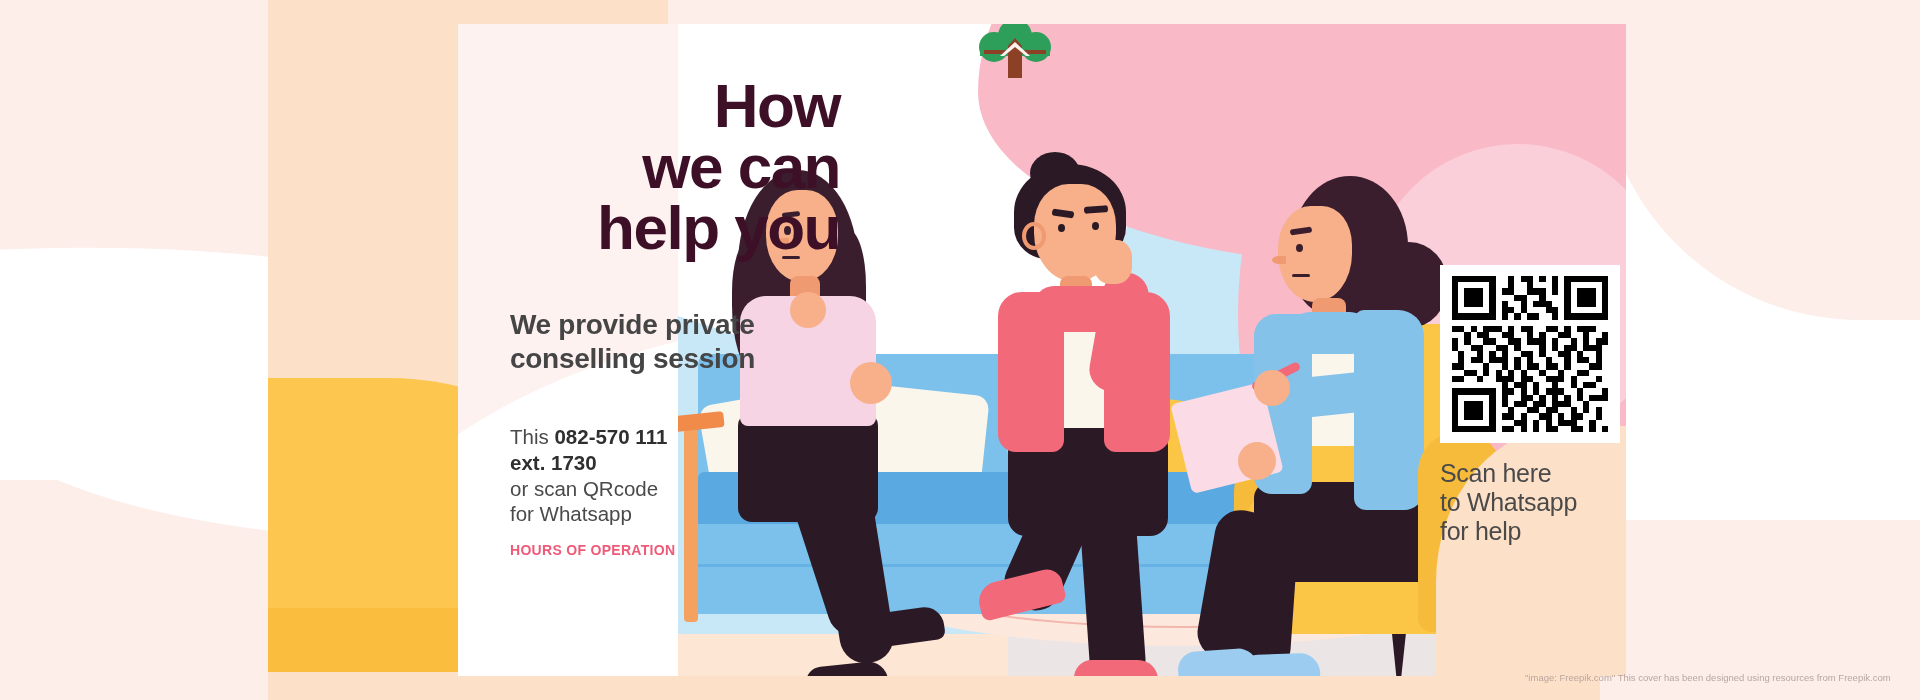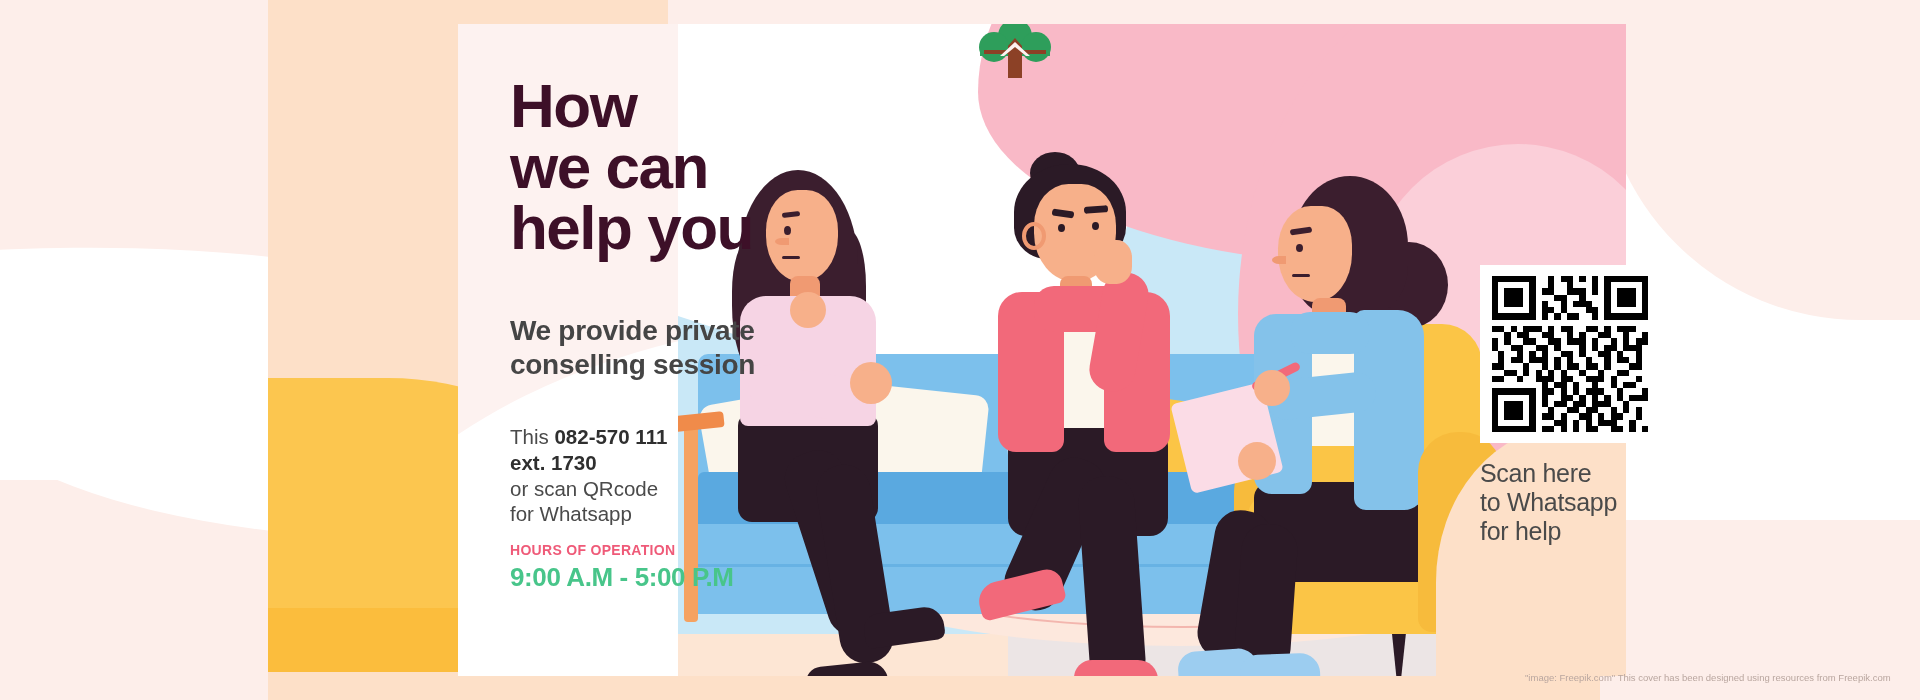--- a/index.html
+++ b/index.html
@@ -197,42 +197,43 @@
     letter-spacing:.1px;
   }
   .logo-sub{margin-top:2px;font-size:15px;color:#2d2d2d;}
 
   
   #lefttext{position:absolute;left:0;top:0;width:300px;height:652px;z-index:7;}
   .headline{
     position:absolute;left:52px;top:52px;width:330px;
     font-size:62px;line-height:0.98;font-weight:bold;color:#3d1028;
     letter-spacing:-1.5px;
+    text-align:right;
   }
   .subhead{
-    position:absolute;left:52px;top:290px;width:310px;
+    position:absolute;left:52px;top:284px;width:310px;
     font-size:28px;line-height:1.22;font-weight:bold;color:#454545;
     letter-spacing:-.3px;
   }
   .contact{
     position:absolute;left:52px;top:400px;width:280px;
     font-size:20.5px;line-height:1.26;color:#4a4a4a;
   }
   .contact b{color:#2f2f2f;}
   .hours-label{
     position:absolute;left:52px;top:518px;font-size:14px;font-weight:bold;
     color:#ef5a78;letter-spacing:.3px;
   }
   .hours-value{
     position:absolute;left:52px;top:538px;font-size:26px;font-weight:bold;
     color:#48c58a;letter-spacing:-.4px;
   }
 
   
-  #qrpanel{position:absolute;left:1440px;top:265px;width:200px;z-index:10;margin-left:40px;}
+  #qrpanel{position:absolute;left:1440px;top:265px;width:200px;z-index:10;}
   .qr-box{width:180px;height:178px;background:#ffffff;padding:11px;box-sizing:border-box;}
   .qr-img{width:100%;height:100%;display:block;}
   .qr-caption{
     margin-top:16px;font-size:25px;line-height:1.16;color:#4a4a4a;
     letter-spacing:-.3px;white-space:pre-line;
   }
 
   
   .credit{
     position:absolute;left:1525px;top:672px;font-size:9.5px;color:#b9a69f;
@@ -376,21 +377,20 @@
 help you</div>
       <div class="subhead" style="white-space:pre-line">We provide private
 conselling session</div>
       <div class="contact">
         <span>This </span><b>082-570 111</b><br>
         <b>ext. 1730</b><br>
         <span>or scan QRcode</span><br>
         <span>for Whatsapp</span>
       </div>
       <div class="hours-label">HOURS OF OPERATION</div>
-      <div class="hours-value">9:00 A.M - 5:00 P.M</div>
     </div>
 
   </div>
 
   <div id="qrpanel">
     <div class="qr-box">
       <svg class="qr-img" viewBox="0 0 25 25" shape-rendering="crispEdges" xmlns="http://www.w3.org/2000/svg">
         <rect width="25" height="25" fill="#ffffff"></rect>
         <g fill="#000000">
           <rect x="0" y="0" width="7" height="1"></rect>

